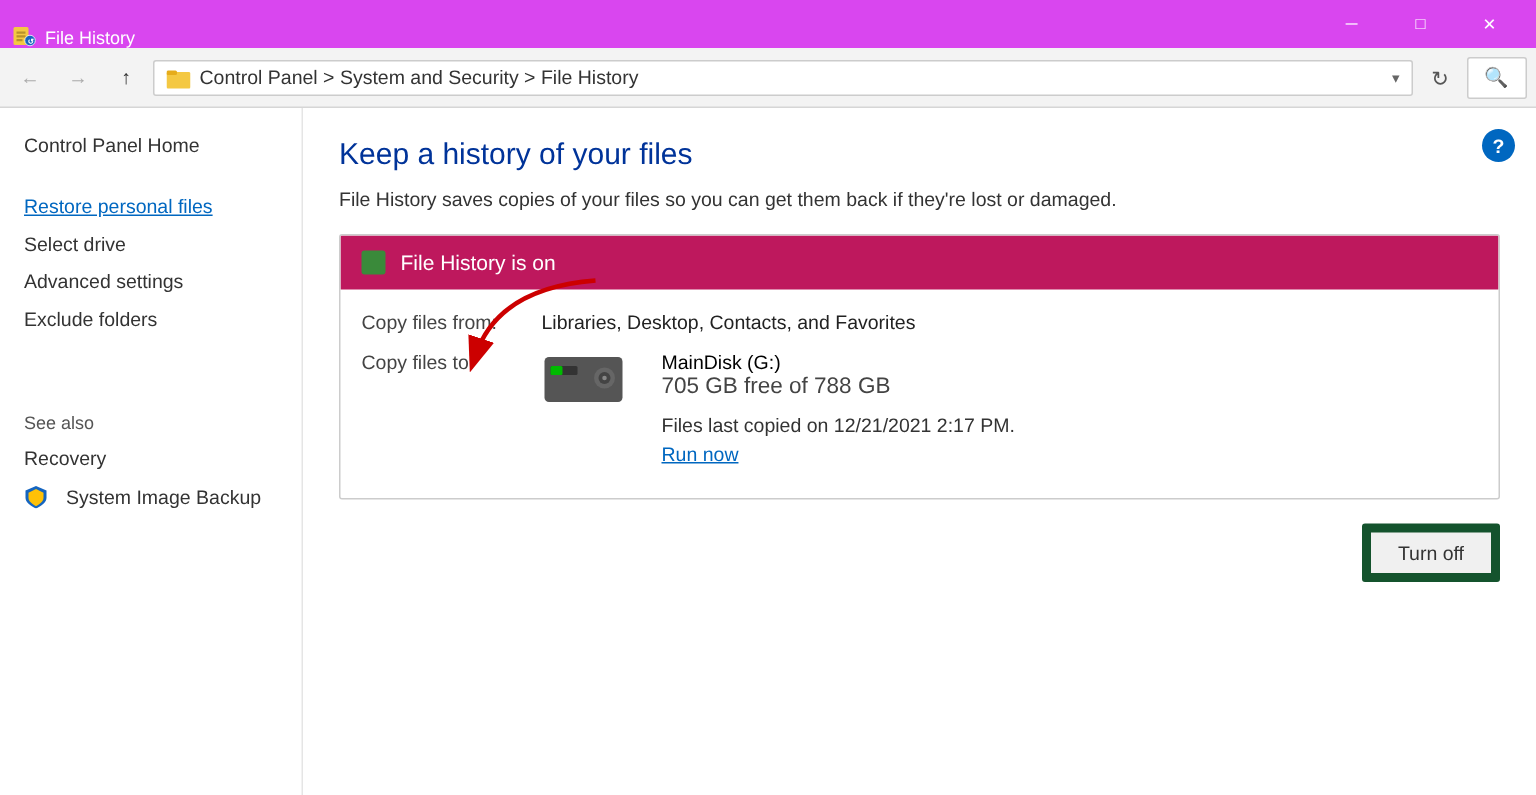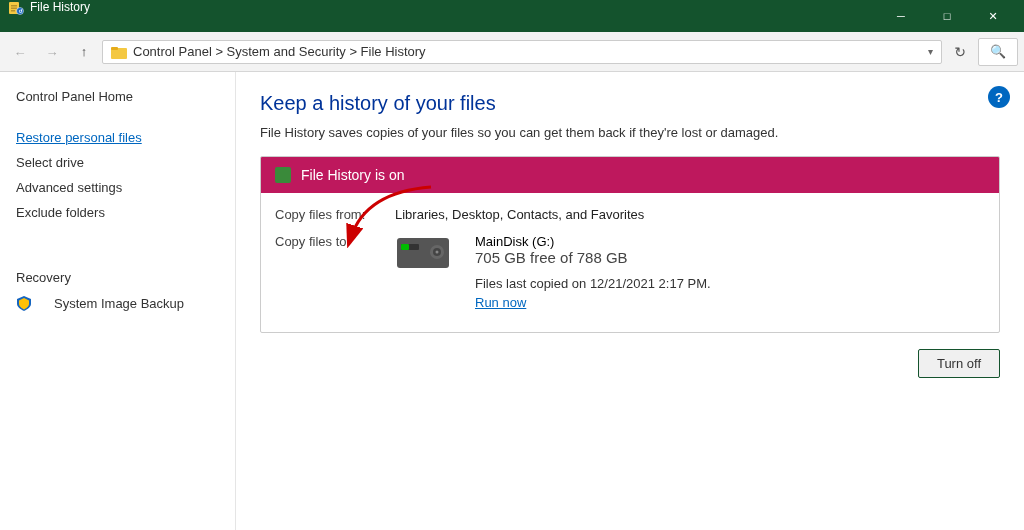--- a/index.html
+++ b/index.html
@@ -9,25 +9,25 @@
       background: #fff;
       width: 1024px;
       height: 530px;
       overflow: hidden;
       display: flex;
       flex-direction: column;
     }
 
     
     .titlebar {
-      background: #14532d;
+      background: #d946ef;
       color: #fff;
       height: 32px;
       display: flex;
-      align-items: flex-start;
+      align-items: flex-end;
       padding: 0 8px;
       flex-shrink: 0;
     }
     .titlebar-icon {
       width: 16px;
       height: 16px;
       margin-right: 6px;
       flex-shrink: 0;
     }
     .titlebar-title {
@@ -127,21 +127,21 @@
 
     
     .main-layout {
       display: flex;
       flex: 1;
       overflow: hidden;
     }
 
     
     .sidebar {
-      width: 236px;
+      width: 202px;
       border-right: 1px solid #e5e5e5;
       padding: 12px 0;
       flex-shrink: 0;
       overflow-y: auto;
     }
     .sidebar-item {
       padding: 5px 16px;
       cursor: pointer;
       font-size: 13px;
       color: #333;
@@ -155,21 +155,21 @@
       height: 16px;
     }
     .sidebar-section-label {
       padding: 10px 16px 4px;
       font-size: 12px;
       color: #555;
     }
     .sidebar-item-with-icon {
       display: flex;
       align-items: center;
-      gap: 22px;
+      gap: 12px;
       padding: 5px 16px;
       cursor: pointer;
       font-size: 13px;
       color: #333;
     }
 
     
     .content {
       flex: 1;
       padding: 20px 24px;
@@ -254,21 +254,21 @@
 
     
     .action-row {
       display: flex;
       justify-content: flex-end;
       margin-top: 8px;
     }
     .turn-off-btn {
       padding: 6px 18px;
       background: #f0f0f0;
-      border: 1px solid #14532d;
+      border: 6px solid #14532d;
       border-radius: 2px;
       font-size: 13px;
       cursor: pointer;
       color: #333;
     }
 
     
     .help-btn {
       position: absolute;
       top: 14px;
@@ -335,20 +335,21 @@
 
   <div class="sidebar">
     <div class="sidebar-item">Control Panel Home</div>
     <div class="sidebar-divider"></div>
     <div class="sidebar-item link">Restore personal files</div>
     <div class="sidebar-item">Select drive</div>
     <div class="sidebar-item">Advanced settings</div>
     <div class="sidebar-item">Exclude folders</div>
 
     <div style="height: 40px;"></div>
+    <div class="sidebar-section-label">See also</div>
     <div class="sidebar-item">Recovery</div>
     <div class="sidebar-item-with-icon">
       <svg class="shield-icon" viewBox="0 0 16 16">
         <path d="M8 1 L15 4 L15 9 C15 13 8 16 8 16 C8 16 1 13 1 9 L1 4 Z" fill="#1565c0"></path>
         <path d="M8 3 L13 5.5 L13 9 C13 12 8 14.5 8 14.5 C8 14.5 3 12 3 9 L3 5.5 Z" fill="#ffc107"></path>
       </svg>
       <span>System Image Backup</span>
     </div>
   </div>
 

